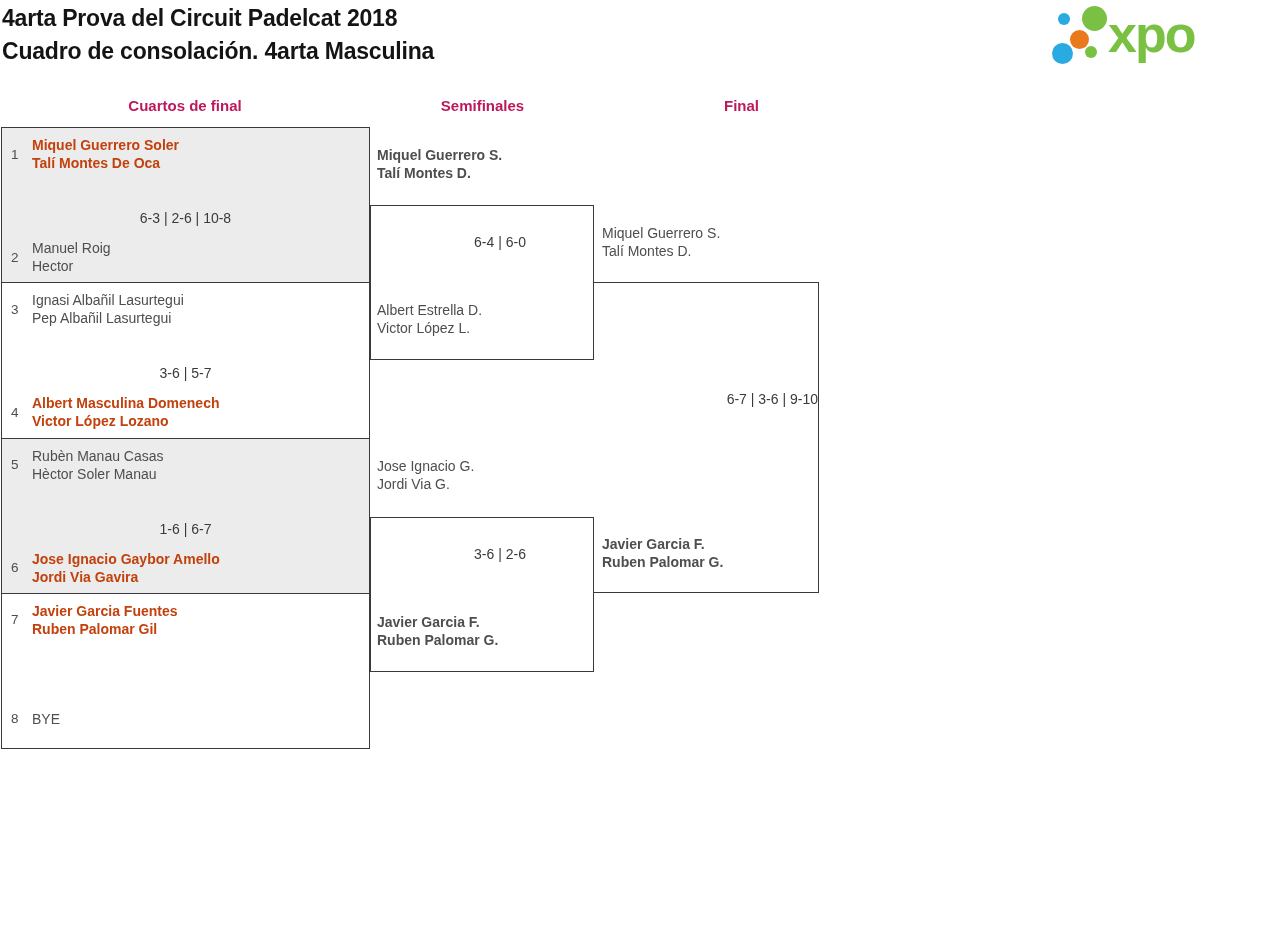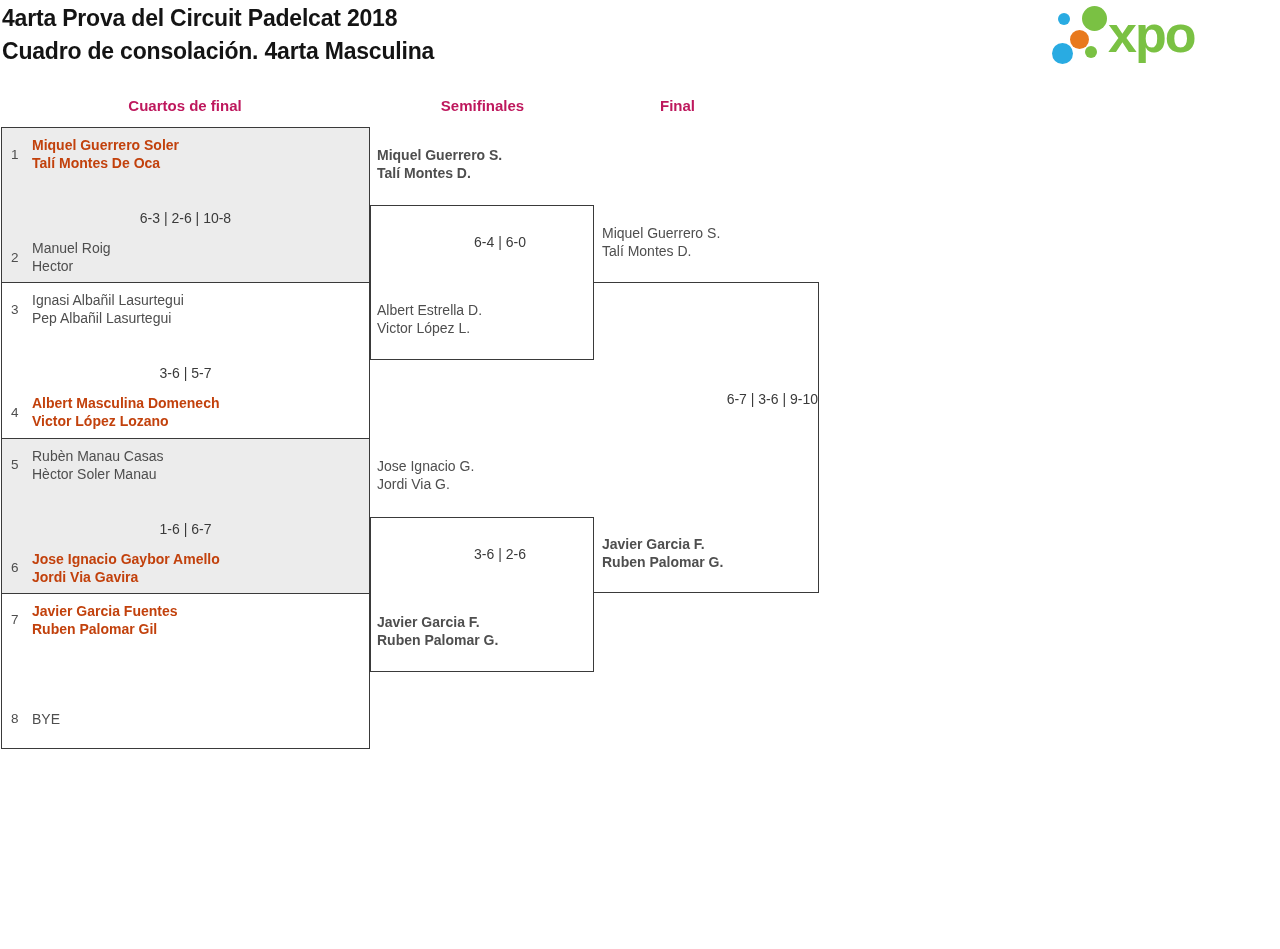--- a/index.html
+++ b/index.html
@@ -19,21 +19,21 @@
   .d4{left:2px;top:38px;width:21px;height:21px;background:#29abe2;}
   .d5{left:35px;top:41px;width:12px;height:12px;background:#7ac143;}
   .logo-text{position:absolute;left:58px;top:-2px;font-size:52px;line-height:62px;
              font-weight:800;color:#7ac143;letter-spacing:-2px;}
 
   
   .round-header{position:absolute;top:97px;font-size:15px;font-weight:700;
                 color:#be185d;text-align:center;}
   .rh-qf{left:0;width:370px;}
   .rh-sf{left:370px;width:225px;}
-  .rh-f{left:565px;width:225px;}
+  .rh-f{left:629px;width:225px;}
 
   
   .qf-col{position:absolute;left:1px;top:127px;width:369px;height:622px;
           border:1.5px solid #3a3a3a;box-sizing:border-box;
           display:flex;flex-direction:column;}
   .qf-block{position:relative;flex:1;box-sizing:border-box;}
   .qf-block.divider{border-bottom:1.5px solid #3a3a3a;}
   .bg-gray{background:#ececec;}
 
   .slot{position:absolute;left:9px;right:6px;display:flex;gap:9px;align-items:center;}

